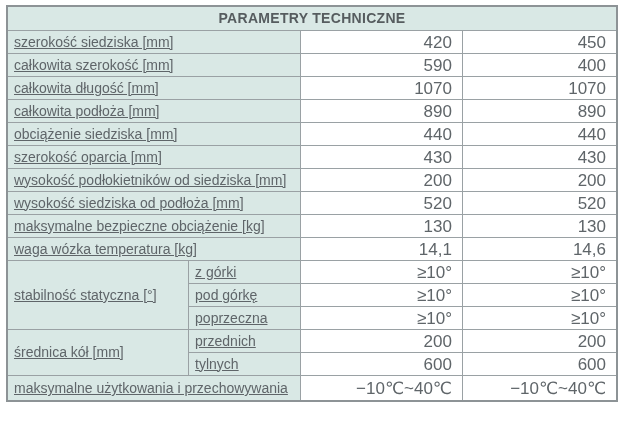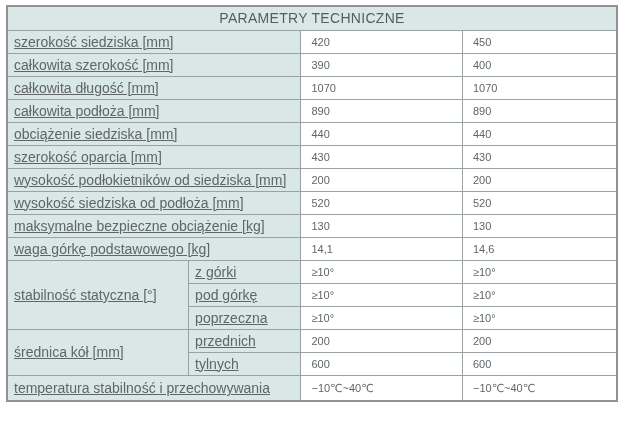--- a/index.html
+++ b/index.html
@@ -27,38 +27,39 @@
   table.spec td{
     border:1px solid var(--grid-border);
     vertical-align:middle;
     overflow:hidden;
     white-space:nowrap;
   }
   th.title{
     background:var(--cell-background);
     color:var(--title-text);
     font-size:14px;
-    font-weight:400;
+    font-weight:700;
     letter-spacing:.3px;
     text-align:center;
     padding:3px 4px;
     line-height:17px;
   }
   td.label{
     background:var(--cell-background);
     font-size:14px;
     padding:2.5px 6px;
     line-height:17px;
     text-decoration:underline;
   }
   td.val{
     background:var(--value-background);
-    font-size:11px;
+    font-size:17px;
     padding:2.5px 10px;
     line-height:17px;
+    text-align:right;
   }
   td.footer-label{
     white-space:pre-line;
     line-height:16px;
     padding-top:4px;
     padding-bottom:4px;
   }
 </style>
 </head>
 <body>
@@ -77,21 +78,21 @@
       <th class="title" colspan="4">PARAMETRY TECHNICZNE</th>
     </tr>
 
     <tr>
       <td class="label" colspan="2">szerokość siedziska [mm]</td>
       <td class="val">420</td>
       <td class="val">450</td>
     </tr>
     <tr>
       <td class="label" colspan="2">całkowita szerokość [mm]</td>
-      <td class="val">390</td>
+      <td class="val">590</td>
       <td class="val">400</td>
     </tr>
     <tr>
       <td class="label" colspan="2">całkowita długość [mm]</td>
       <td class="val">1070</td>
       <td class="val">1070</td>
     </tr>
     <tr>
       <td class="label" colspan="2">całkowita podłoża [mm]</td>
       <td class="val">890</td>
@@ -116,21 +117,21 @@
       <td class="label" colspan="2">wysokość siedziska od podłoża [mm]</td>
       <td class="val">520</td>
       <td class="val">520</td>
     </tr>
     <tr>
       <td class="label" colspan="2">maksymalne bezpieczne obciążenie [kg]</td>
       <td class="val">130</td>
       <td class="val">130</td>
     </tr>
     <tr>
-      <td class="label" colspan="2">waga górkę podstawowego [kg]</td>
+      <td class="label" colspan="2">waga wózka temperatura [kg]</td>
       <td class="val">14,1</td>
       <td class="val">14,6</td>
     </tr>
 
     <tr>
       <td class="label" rowspan="3">stabilność statyczna [°]</td>
       <td class="label">z górki</td>
       <td class="val">≥10°</td>
       <td class="val">≥10°</td>
     </tr>
@@ -151,20 +152,20 @@
       <td class="val">200</td>
       <td class="val">200</td>
     </tr>
     <tr>
       <td class="label">tylnych</td>
       <td class="val">600</td>
       <td class="val">600</td>
     </tr>
 
     <tr>
-      <td class="label footer-label" colspan="2">temperatura stabilność
+      <td class="label footer-label" colspan="2">maksymalne użytkowania
 i przechowywania</td>
       <td class="val">−10℃~40℃</td>
       <td class="val">−10℃~40℃</td>
     </tr>
   </tbody>
     </table>
 </div>
 
 </body></html>

